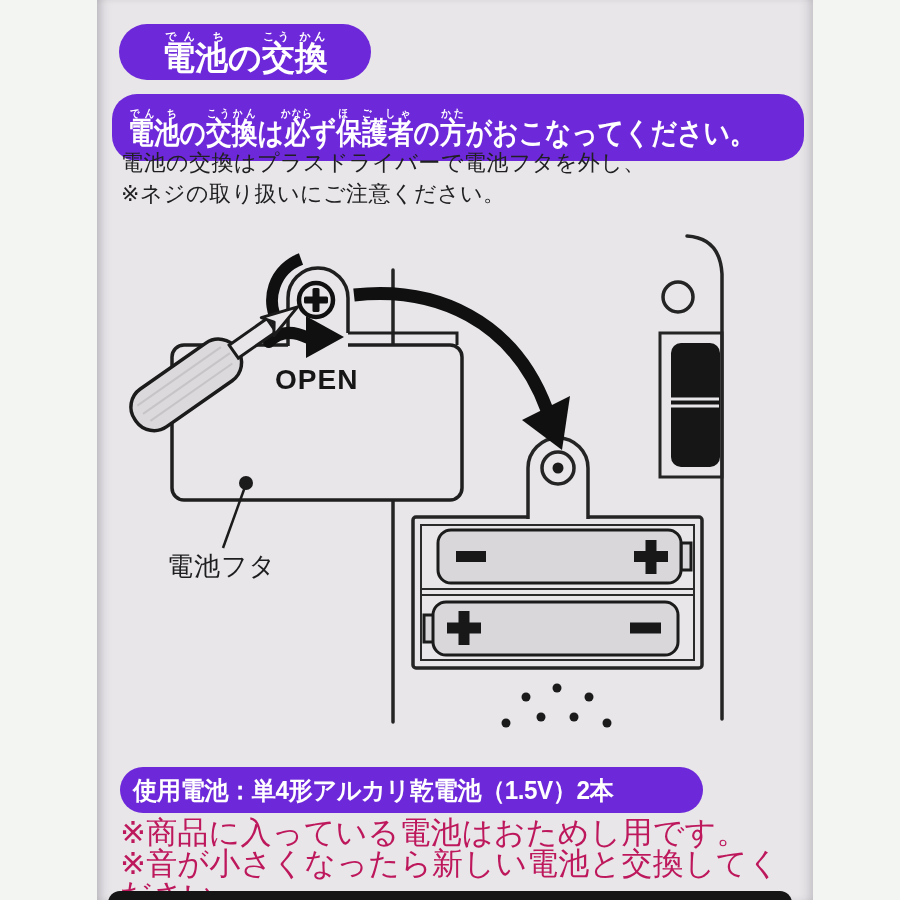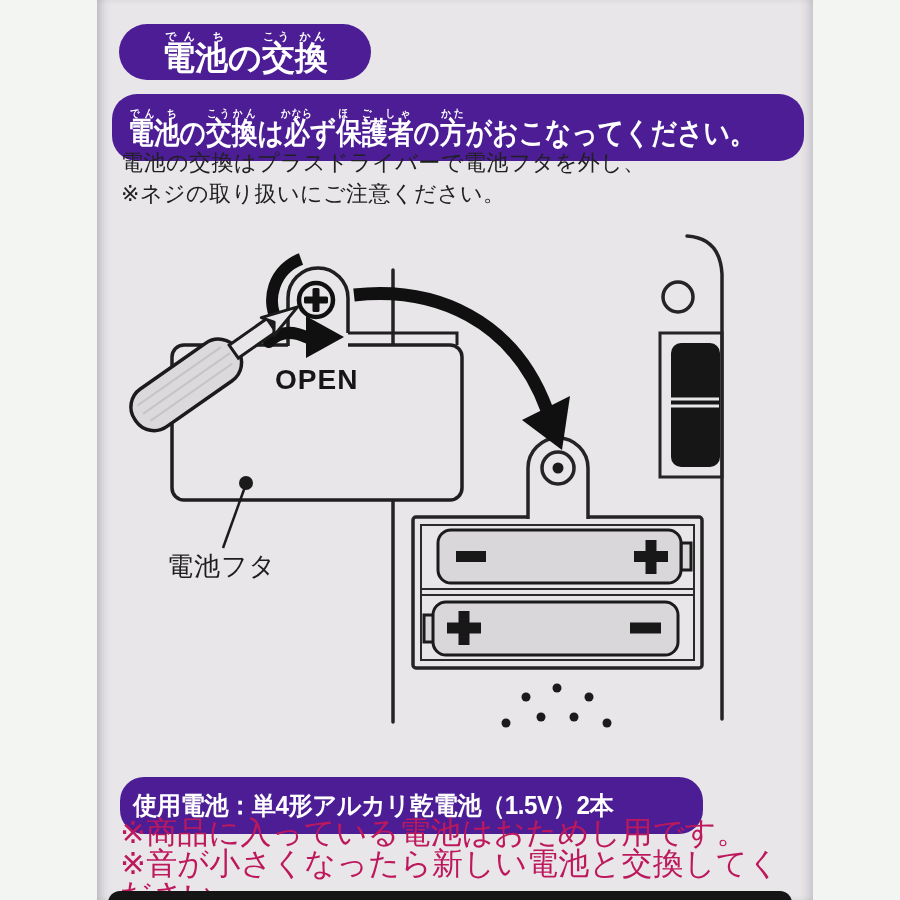--- a/index.html
+++ b/index.html
@@ -8,35 +8,35 @@
     background:#f3f5f2;
     font-family:"Liberation Sans","DejaVu Sans",sans-serif;
     -webkit-font-smoothing:antialiased;
   }
   .sheet{
     position:absolute;top:0;bottom:0;left:97px;width:716px;
     background:#e8e6e9;
     box-shadow:inset 10px 0 12px -8px rgba(60,55,70,.35), inset -10px 0 12px -8px rgba(60,55,70,.28);
   }
   .pill{
-    position:absolute;background:#4c1d95;color:#fff;
+    position:absolute;background:#6d28d9;color:#fff;
     display:flex;align-items:center;border-radius:28px;
   }
   .title-pill{left:119px;top:24px;width:252px;height:56px;justify-content:center;}
   .title-text{font-size:33px;font-weight:bold;line-height:1;white-space:nowrap;}
   .banner-pill{left:112px;top:94px;width:676px;height:67px;border-radius:25px;padding-left:16px;}
   .banner-text{font-size:30px;font-weight:bold;line-height:1;white-space:nowrap;
     transform:scaleX(.86);transform-origin:0 60%;}
   ruby{ruby-position:over;}
   rt{font-size:11px;font-weight:bold;letter-spacing:1px;}
   .jp-body{
     position:absolute;left:121px;top:147px;width:690px;
     font-size:22px;font-weight:500;color:#202022;line-height:31px;letter-spacing:.5px;
   }
-  .spec-pill{left:120px;top:767px;width:570px;height:57px;border-radius:24px;padding-left:13px;margin-top:10px;}
+  .spec-pill{left:120px;top:767px;width:570px;height:46px;border-radius:24px;padding-left:13px;}
   .spec-text{font-size:25px;font-weight:bold;white-space:nowrap;letter-spacing:-.5px;
     transform:scaleX(.97);transform-origin:0 50%;}
   .footnotes{
     position:absolute;left:120px;top:817px;width:690px;
     font-size:31px;font-weight:400;color:#be185d;line-height:31px;letter-spacing:.2px;
   }
   .next-bar{
     position:absolute;left:108px;top:891px;width:684px;height:12px;
     background:#151515;border-radius:16px 16px 0 0;
   }

